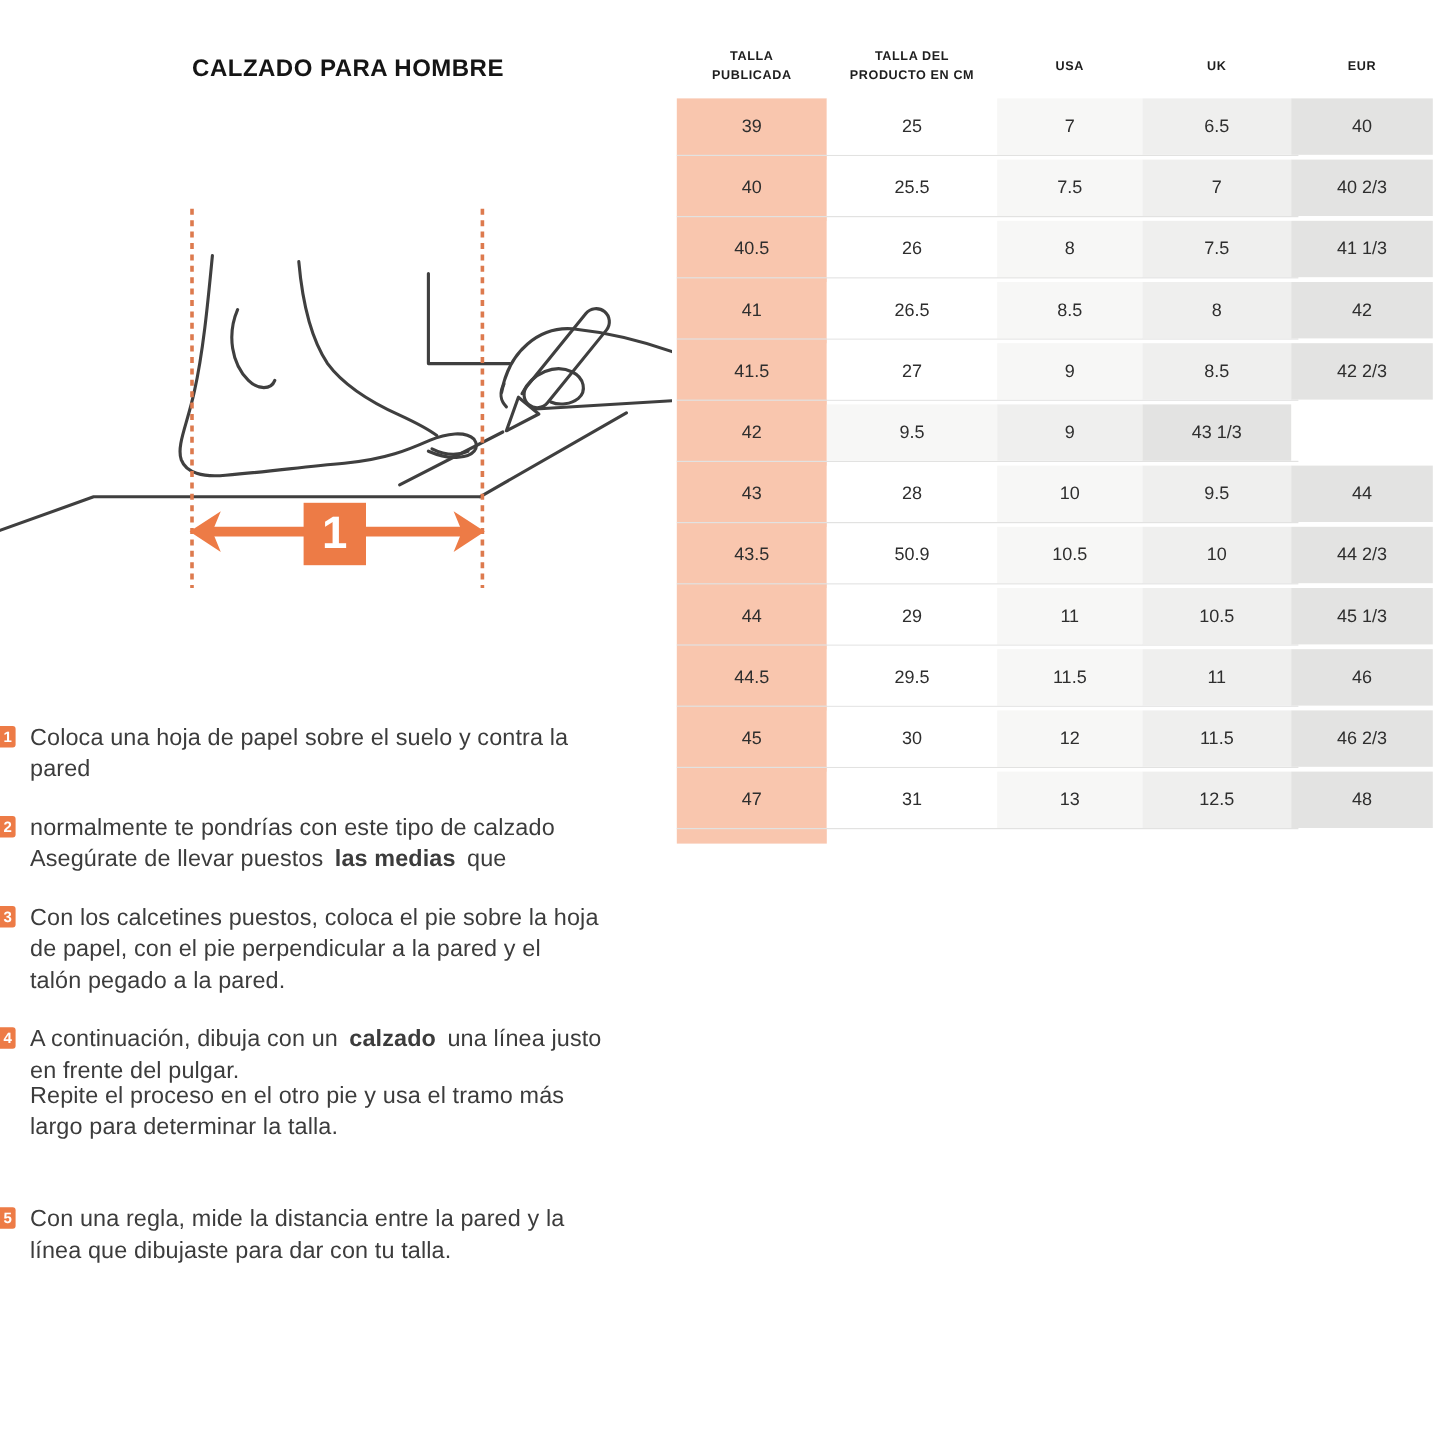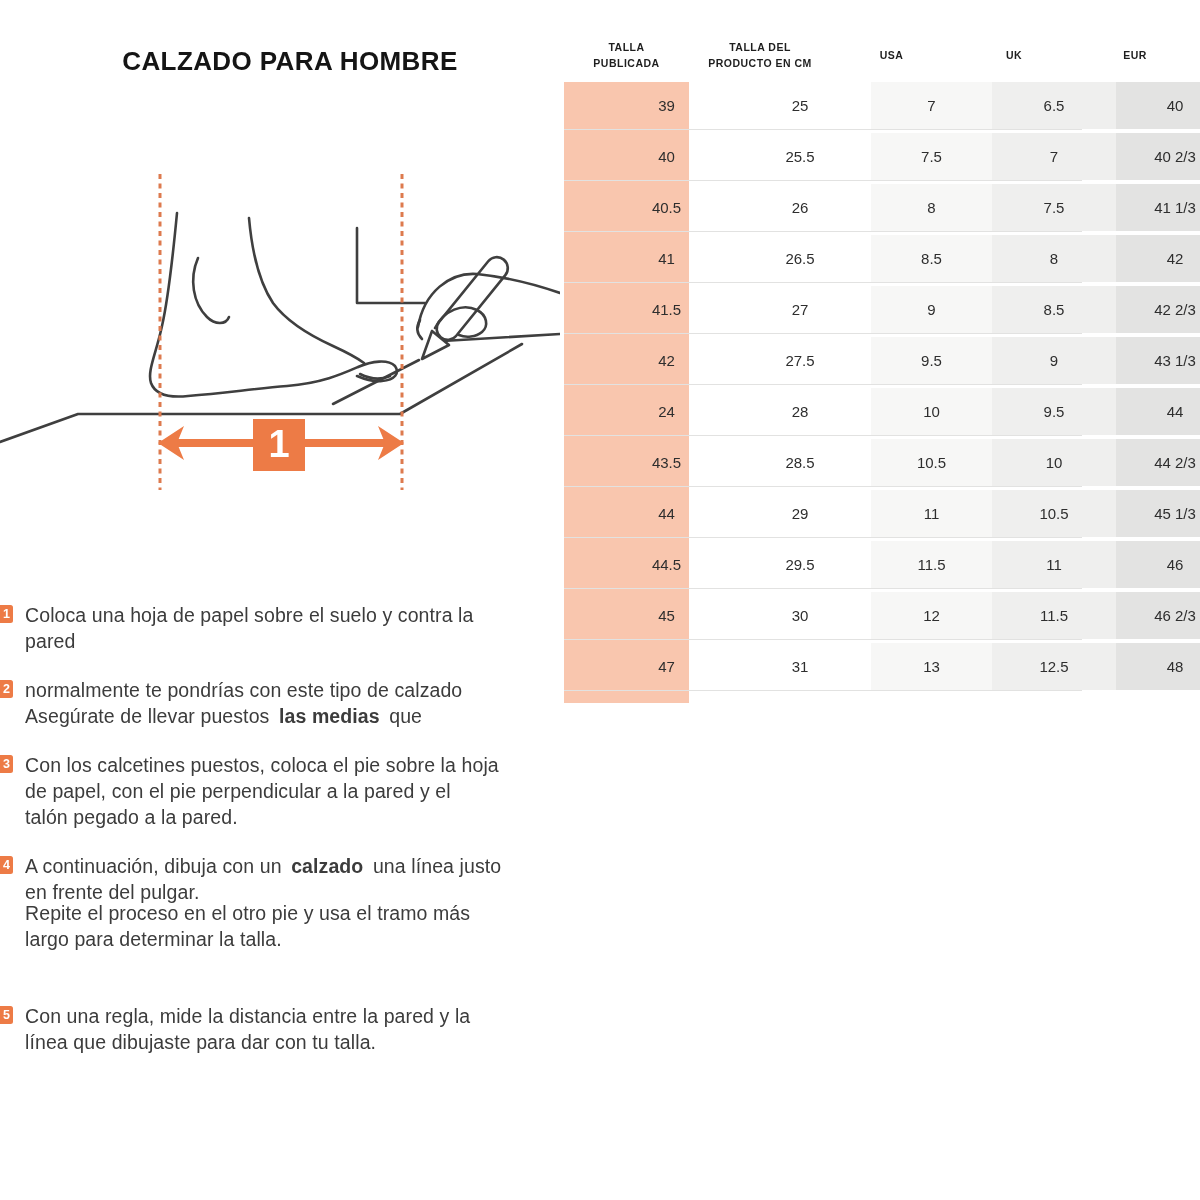--- a/index.html
+++ b/index.html
@@ -13,21 +13,21 @@
     --divider:#E2E2E1;
   }
   *{margin:0;padding:0;box-sizing:border-box;}
   html,body{background:#fff;}
   body{
     width:1200px;height:1200px;position:relative;overflow:hidden;
     font-family:"Liberation Sans", sans-serif;color:#3C3C3C;
   }
   .title{
     position:absolute;top:46px;left:0;width:580px;text-align:center;
-    font-size:26px;font-weight:bold;letter-spacing:.4px;color:#151515;
+    font-size:20px;font-weight:bold;letter-spacing:.4px;color:#151515;
   }
   .diagram{position:absolute;left:0;top:160px;}
   .ink{stroke:var(--ink);stroke-width:2.6;fill:none;stroke-linecap:round;stroke-linejoin:round;}
   .ink-fill{stroke:var(--ink);stroke-width:2.6;fill:#fff;stroke-linejoin:round;}
   .dashes{stroke:var(--dash);stroke-width:3;fill:none;stroke-dasharray:5 4.5;}
   .arrow-line{stroke:var(--accent);stroke-width:8;fill:none;}
   .arrow-head{fill:var(--accent);}
   .arrow-box{fill:var(--accent);}
   .arrow-num{fill:#fff;font-size:38px;font-weight:bold;font-family:"Liberation Sans",sans-serif;text-anchor:middle;}
   
@@ -41,21 +41,21 @@
   .step .bold{font-weight:bold;margin:0 4px;}
   
   .size-table{position:absolute;left:564px;top:30px;width:518px;}
   .grid-row{display:grid;grid-template-columns:125px 142px 121px 124px 118px;}
   .thead{height:52px;align-items:center;}
   .th{
     text-align:center;font-size:10.5px;font-weight:bold;letter-spacing:.5px;
     line-height:1.5;color:#1E1E1E;
   }
   .peach-strip{position:absolute;left:0;top:52px;width:125px;height:621px;background:var(--peach);}
-  .tr{height:48px;border-bottom:1px solid var(--divider);margin-bottom:3px;position:relative;padding-left:40px;}
+  .tr{height:48px;border-bottom:1px solid var(--divider);margin-bottom:3px;position:relative;}
   .td{display:flex;align-items:center;justify-content:center;font-size:15px;color:#2E2E2E;}
   .td.c0{background:transparent;}
   .td.c1{background:#FFFFFF;}
   .td.c2{background:var(--usa);}
   .td.c3{background:var(--uk);}
   .td.c4{background:var(--eur);}
 </style>
 </head>
 <body>
 
@@ -188,35 +188,34 @@
       </div>
       <div class="tr grid-row">
         <div class="td c0">41.5</div>
         <div class="td c1">27</div>
         <div class="td c2">9</div>
         <div class="td c3">8.5</div>
         <div class="td c4">42 2/3</div>
       </div>
       <div class="tr grid-row">
         <div class="td c0">42</div>
-        <div class="td c1">27.5</div>
         <div class="td c2">9.5</div>
         <div class="td c3">9</div>
         <div class="td c4">43 1/3</div>
       </div>
       <div class="tr grid-row">
-        <div class="td c0">24</div>
+        <div class="td c0">43</div>
         <div class="td c1">28</div>
         <div class="td c2">10</div>
         <div class="td c3">9.5</div>
         <div class="td c4">44</div>
       </div>
       <div class="tr grid-row">
         <div class="td c0">43.5</div>
-        <div class="td c1">28.5</div>
+        <div class="td c1">50.9</div>
         <div class="td c2">10.5</div>
         <div class="td c3">10</div>
         <div class="td c4">44 2/3</div>
       </div>
       <div class="tr grid-row">
         <div class="td c0">44</div>
         <div class="td c1">29</div>
         <div class="td c2">11</div>
         <div class="td c3">10.5</div>
         <div class="td c4">45 1/3</div>

